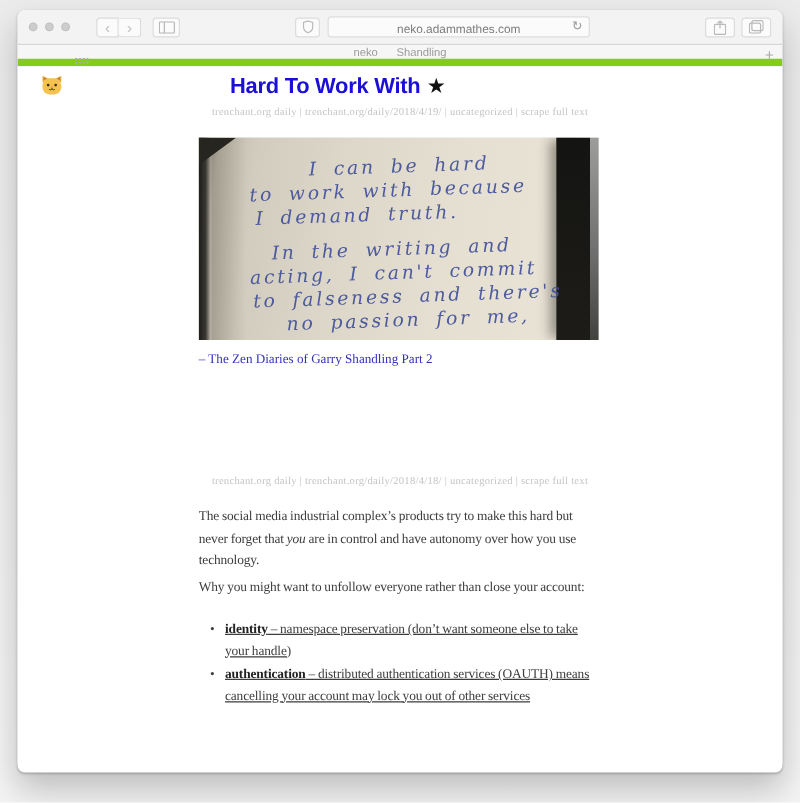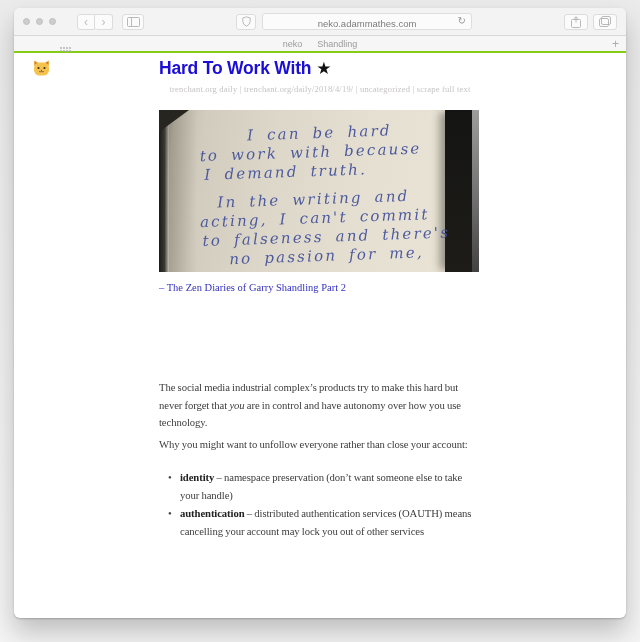--- a/index.html
+++ b/index.html
@@ -38,36 +38,36 @@
     display:flex; align-items:flex-end; position:relative;
   }
   .urltext { flex:1; text-align:center; font-size:9.5px; color:#7c7c7c; }
   .reload { position:absolute; right:5px; top:1px; font-size:10px; color:#9a9a9a; }
   .spacer { flex:1; }
   .share-btn { width:24px; }
   .tabs-btn { width:24px; margin-left:5px; }
   svg .st { stroke:#b9b9b9; fill:none; stroke-width:1; }
   
   .favbar {
-    height:17px; background:#f6f6f6; border-bottom:2px solid #84cc16;
+    height:17px; background:#f6f6f6; border-bottom:6px solid #84cc16;
     position:relative; display:flex; align-items:center; justify-content:center; gap:15px;
   }
   .fav-item { font-size:9px; color:#9b9b9b; }
   .grid-icon { position:absolute; left:46px; top:5px; }
   .newtab-btn { position:absolute; right:7px; top:1px; font-size:12px; color:#ababab; }
   
   .content {
     height:564px; background:#fff; position:relative; overflow:hidden;
     border-radius:0 0 6px 6px;
   }
   .cat-logo { position:absolute; left:19px; top:7px; }
   .column { width:322px; margin:0 auto; padding-top:5px; }
   .post-title {
     font-size:17.5px; font-weight:bold; letter-spacing:-0.2px; line-height:21px;
-    color:#1b0ed6; font-family:"Liberation Sans", sans-serif;
+    color:#1b0ed6; font-family:"Liberation Sans", sans-serif;margin-left:25px;
   }
   .star { color:#111; margin-left:5px; font-weight:normal; font-size:17px; }
   .meta {
     margin-top:5px; font-family:"Liberation Serif", serif;
     font-size:8.5px; color:#c6c3c3; letter-spacing:0.2px;text-align:center;
   }
   .figure {
     margin-top:16px; width:320px; height:162px; position:relative; overflow:hidden;
     background:linear-gradient(97deg,#8e887c 0%,#bfb9ac 5%,#d2ccbf 14%,#ddd7ca 35%,#e6e0d3 65%,#eae4d7 100%);
   }
@@ -89,21 +89,21 @@
   }
   .caption { margin-top:10px; font-family:"Liberation Serif", serif; font-size:10.5px; color:#3431bd; }
   .post2 { margin-top:86px; }
   .body-text {
     font-family:"Liberation Serif", serif; font-size:10.7px; line-height:17.5px;
     color:#3d3d3d; letter-spacing:-0.1px; word-spacing:-0.3px;
   }
   .para { margin-top:16px; }
   .para2 { margin-top:4px; }
   .em { font-style:italic; }
-  ul.bullets { margin-top:16px; list-style:none; }
+  ul.bullets { margin-top:16px; list-style:none;text-decoration:underline; }
   ul.bullets li { padding-left:21px; position:relative; margin-bottom:1px; }
   ul.bullets li::before { content:"\2022"; position:absolute; left:9px; top:0; color:#3d3d3d; }
   ul.bullets b { color:#222; }
 </style>
 </head>
 <body>
 
 <div class="window">
 
   <div class="toolbar">
@@ -214,20 +214,21 @@
               <text x="42" y="132">to falseness and there's</text>
               <text x="68" y="151">no passion for me,</text>
             </g>
           </svg>
         </div>
 
         <div class="caption">– The Zen Diaries of Garry Shandling Part 2</div>
       </div>
 
       <div class="post2">
+        <div class="meta">trenchant.org daily  |  trenchant.org/daily/2018/4/18/  |  uncategorized  |  scrape full text</div>
 
         <div class="body-text">
           <p class="para"><span>The social media industrial complex’s products try to make this hard but never forget that </span><span class="em">you</span><span> are in control and have autonomy over how you use technology.</span></p>
           <p class="para para2">Why you might want to unfollow everyone rather than close your account:</p>
           <ul class="bullets">
             <li><b>identity</b><span> – namespace preservation (don’t want someone else to take your handle)</span></li>
             <li><b>authentication</b><span> – distributed authentication services (OAUTH) means cancelling your account may lock you out of other services</span></li>
 
           </ul>
         </div>

